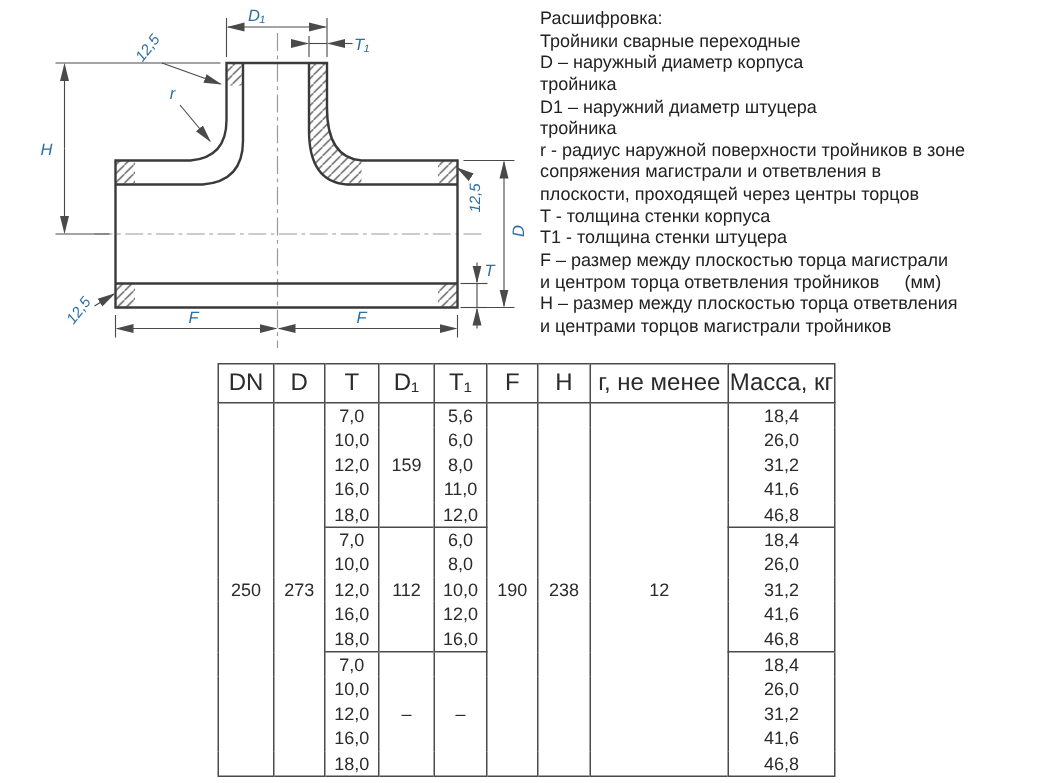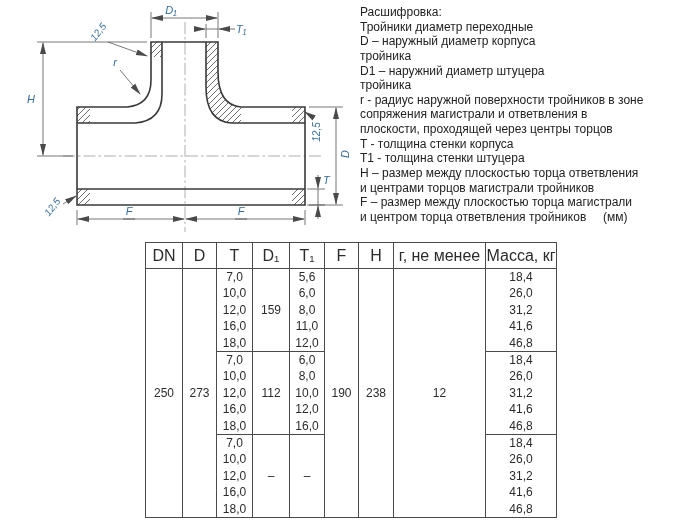--- a/index.html
+++ b/index.html
@@ -116,34 +116,34 @@
       <text class="beveltxt" x="312" y="133" text-anchor="middle" transform="rotate(-90 312 130)">12,5</text>
       <text class="dimtxt" x="318" y="182" text-anchor="start">T</text>
       <text class="dimtxt" x="124" y="213" text-anchor="middle">F</text>
       <text class="dimtxt" x="236" y="213" text-anchor="middle">F</text>
       <text class="beveltxt" x="50" y="207" text-anchor="middle" transform="rotate(-52 50 207)">12,5</text>
     </svg>
   </div>
 
   <div class="legend">
     <p class="legend-title">Расшифровка:</p>
-    <p class="legend-item">Тройники диаметр переходные</p>
+    <p class="legend-item">Тройники сварные переходные</p>
     <p class="legend-item">D – наружный диаметр корпуса
 тройника</p>
     <p class="legend-item">D1 – наружний диаметр штуцера
 тройника</p>
     <p class="legend-item">r - радиус наружной поверхности тройников в зоне
 сопряжения магистрали и ответвления в
 плоскости, проходящей через центры торцов</p>
     <p class="legend-item">T - толщина стенки корпуса</p>
     <p class="legend-item">T1 - толщина стенки штуцера</p>
+    <p class="legend-item">F – размер между плоскостью торца магистрали
+и центром торца ответвления тройников&nbsp;&nbsp;&nbsp;&nbsp;&nbsp;(мм)</p>
     <p class="legend-item">H – размер между плоскостью торца ответвления
 и центрами торцов магистрали тройников</p>
-    <p class="legend-item">F – размер между плоскостью торца магистрали
-и центром торца ответвления тройников&nbsp;&nbsp;&nbsp;&nbsp;&nbsp;(мм)</p>
   </div>
 
   <table class="spec">
     <colgroup>
       <col style="width:37px">
         <col style="width:34px">
         <col style="width:36px">
       <col style="width:37px">
         <col style="width:35px">
         <col style="width:34px">

